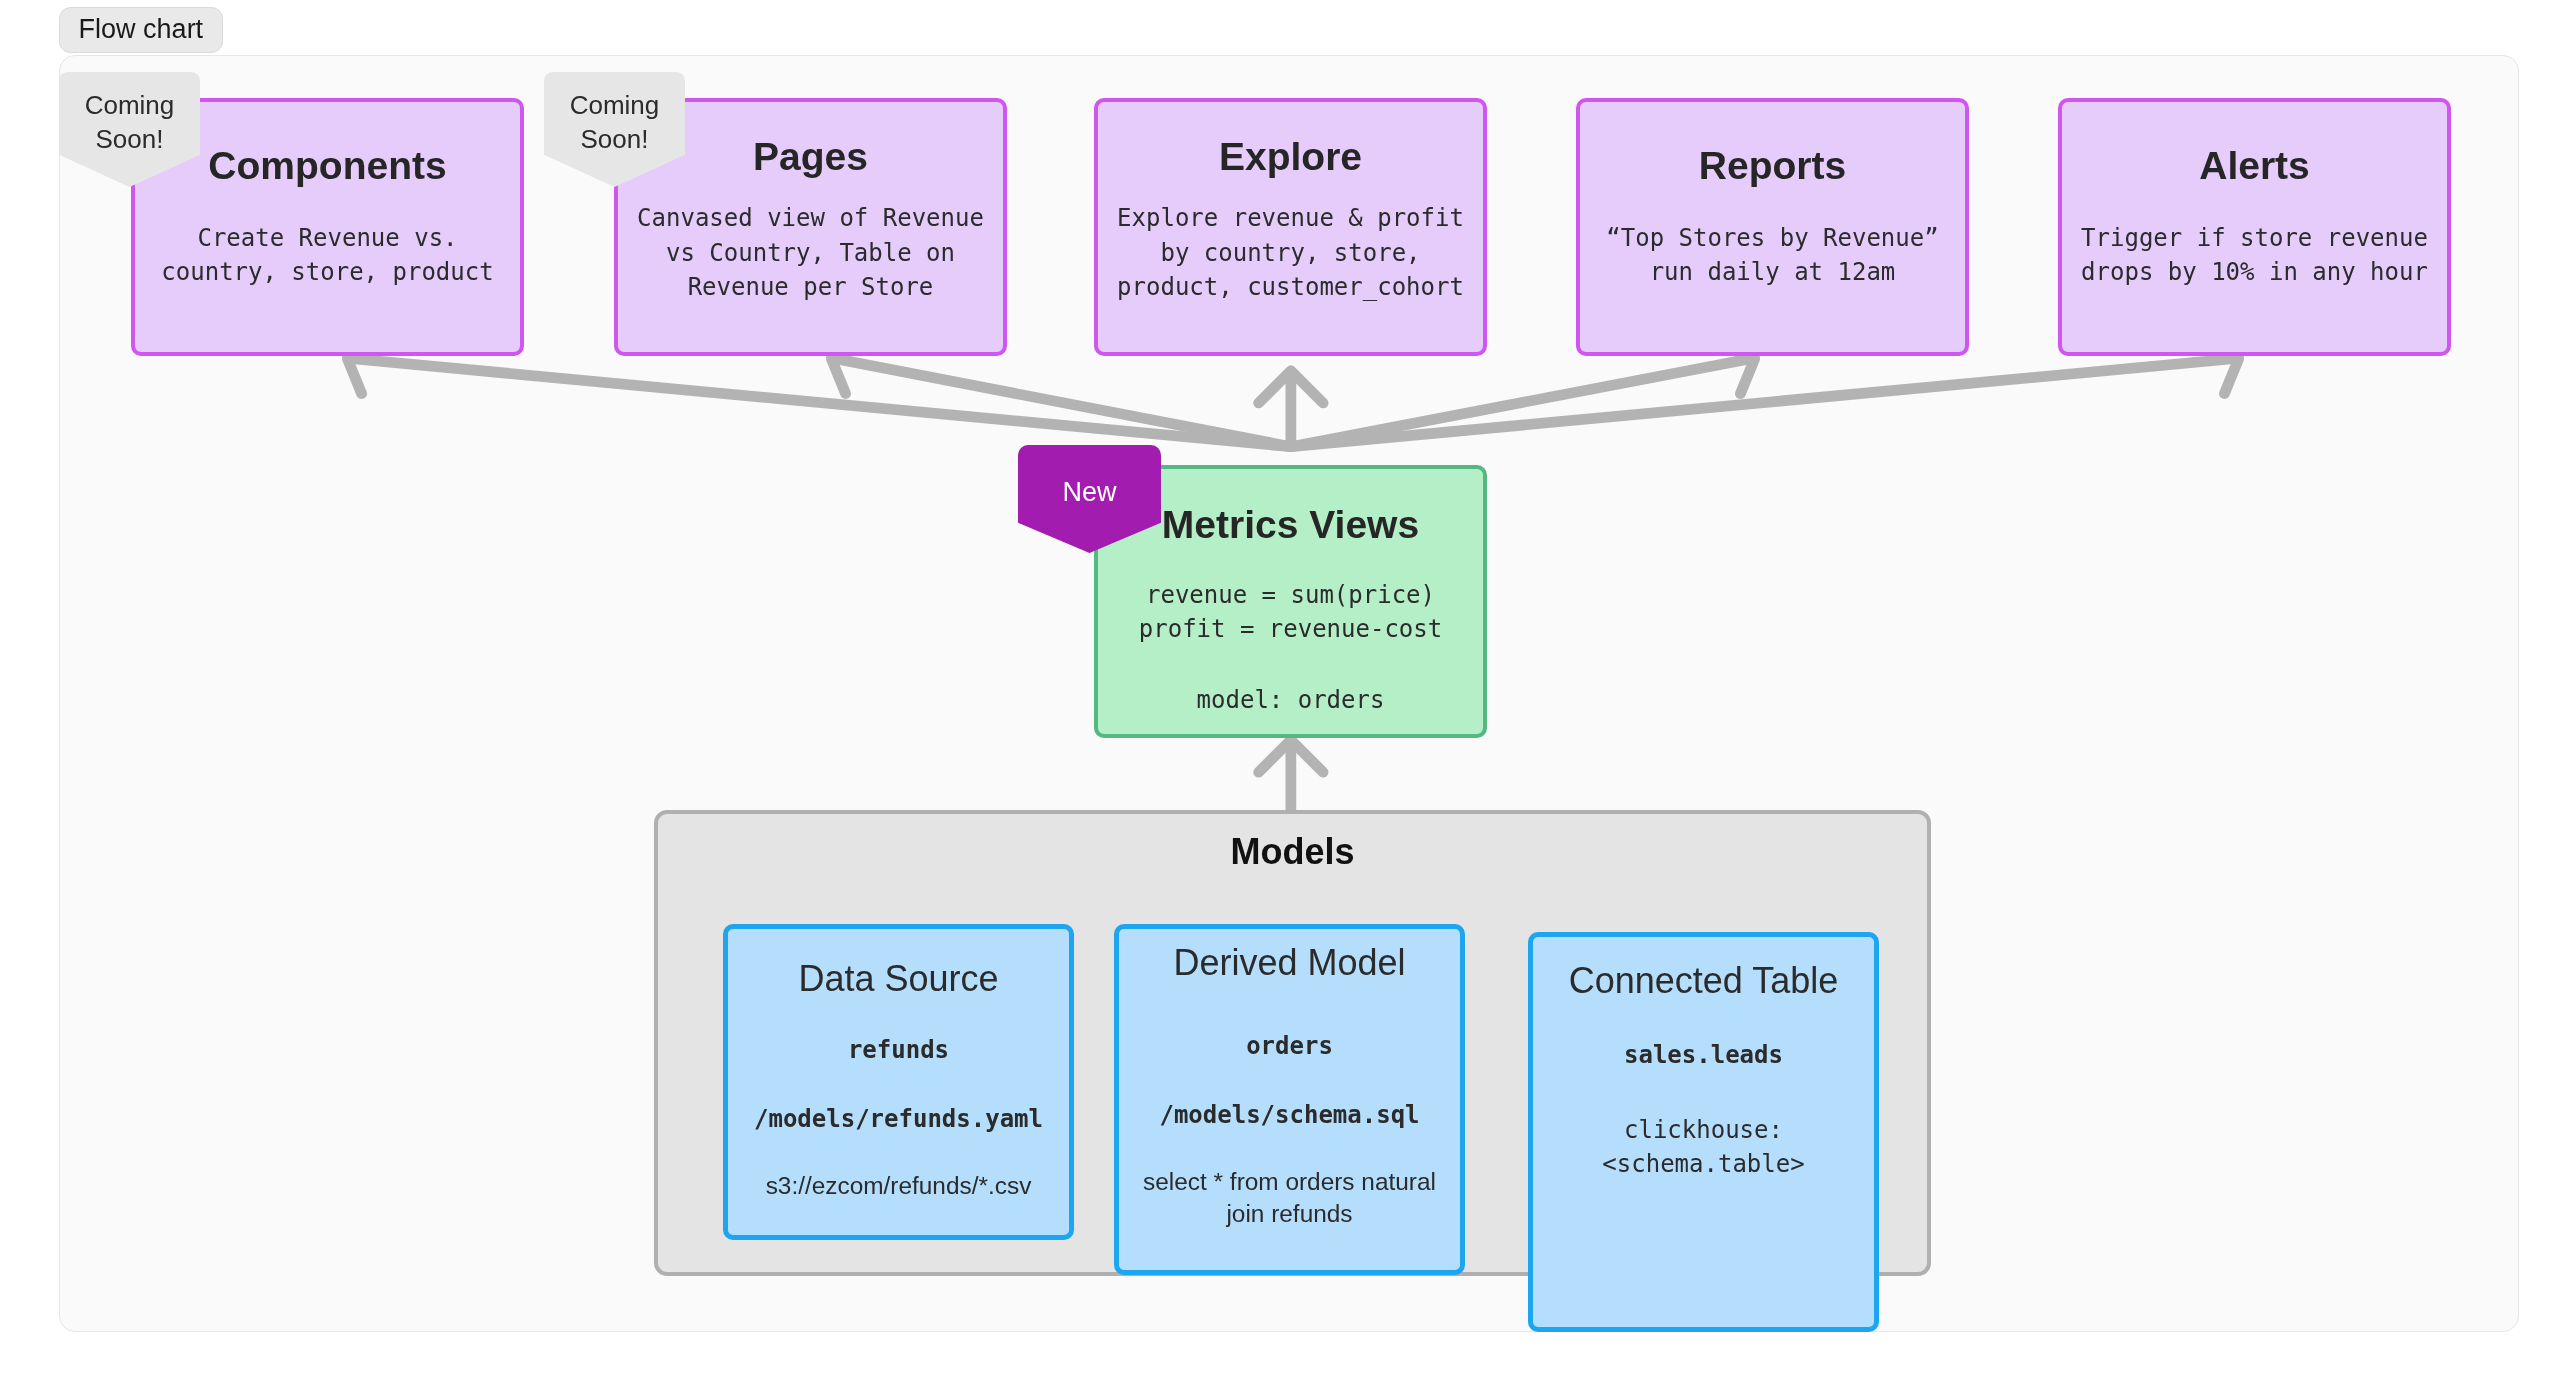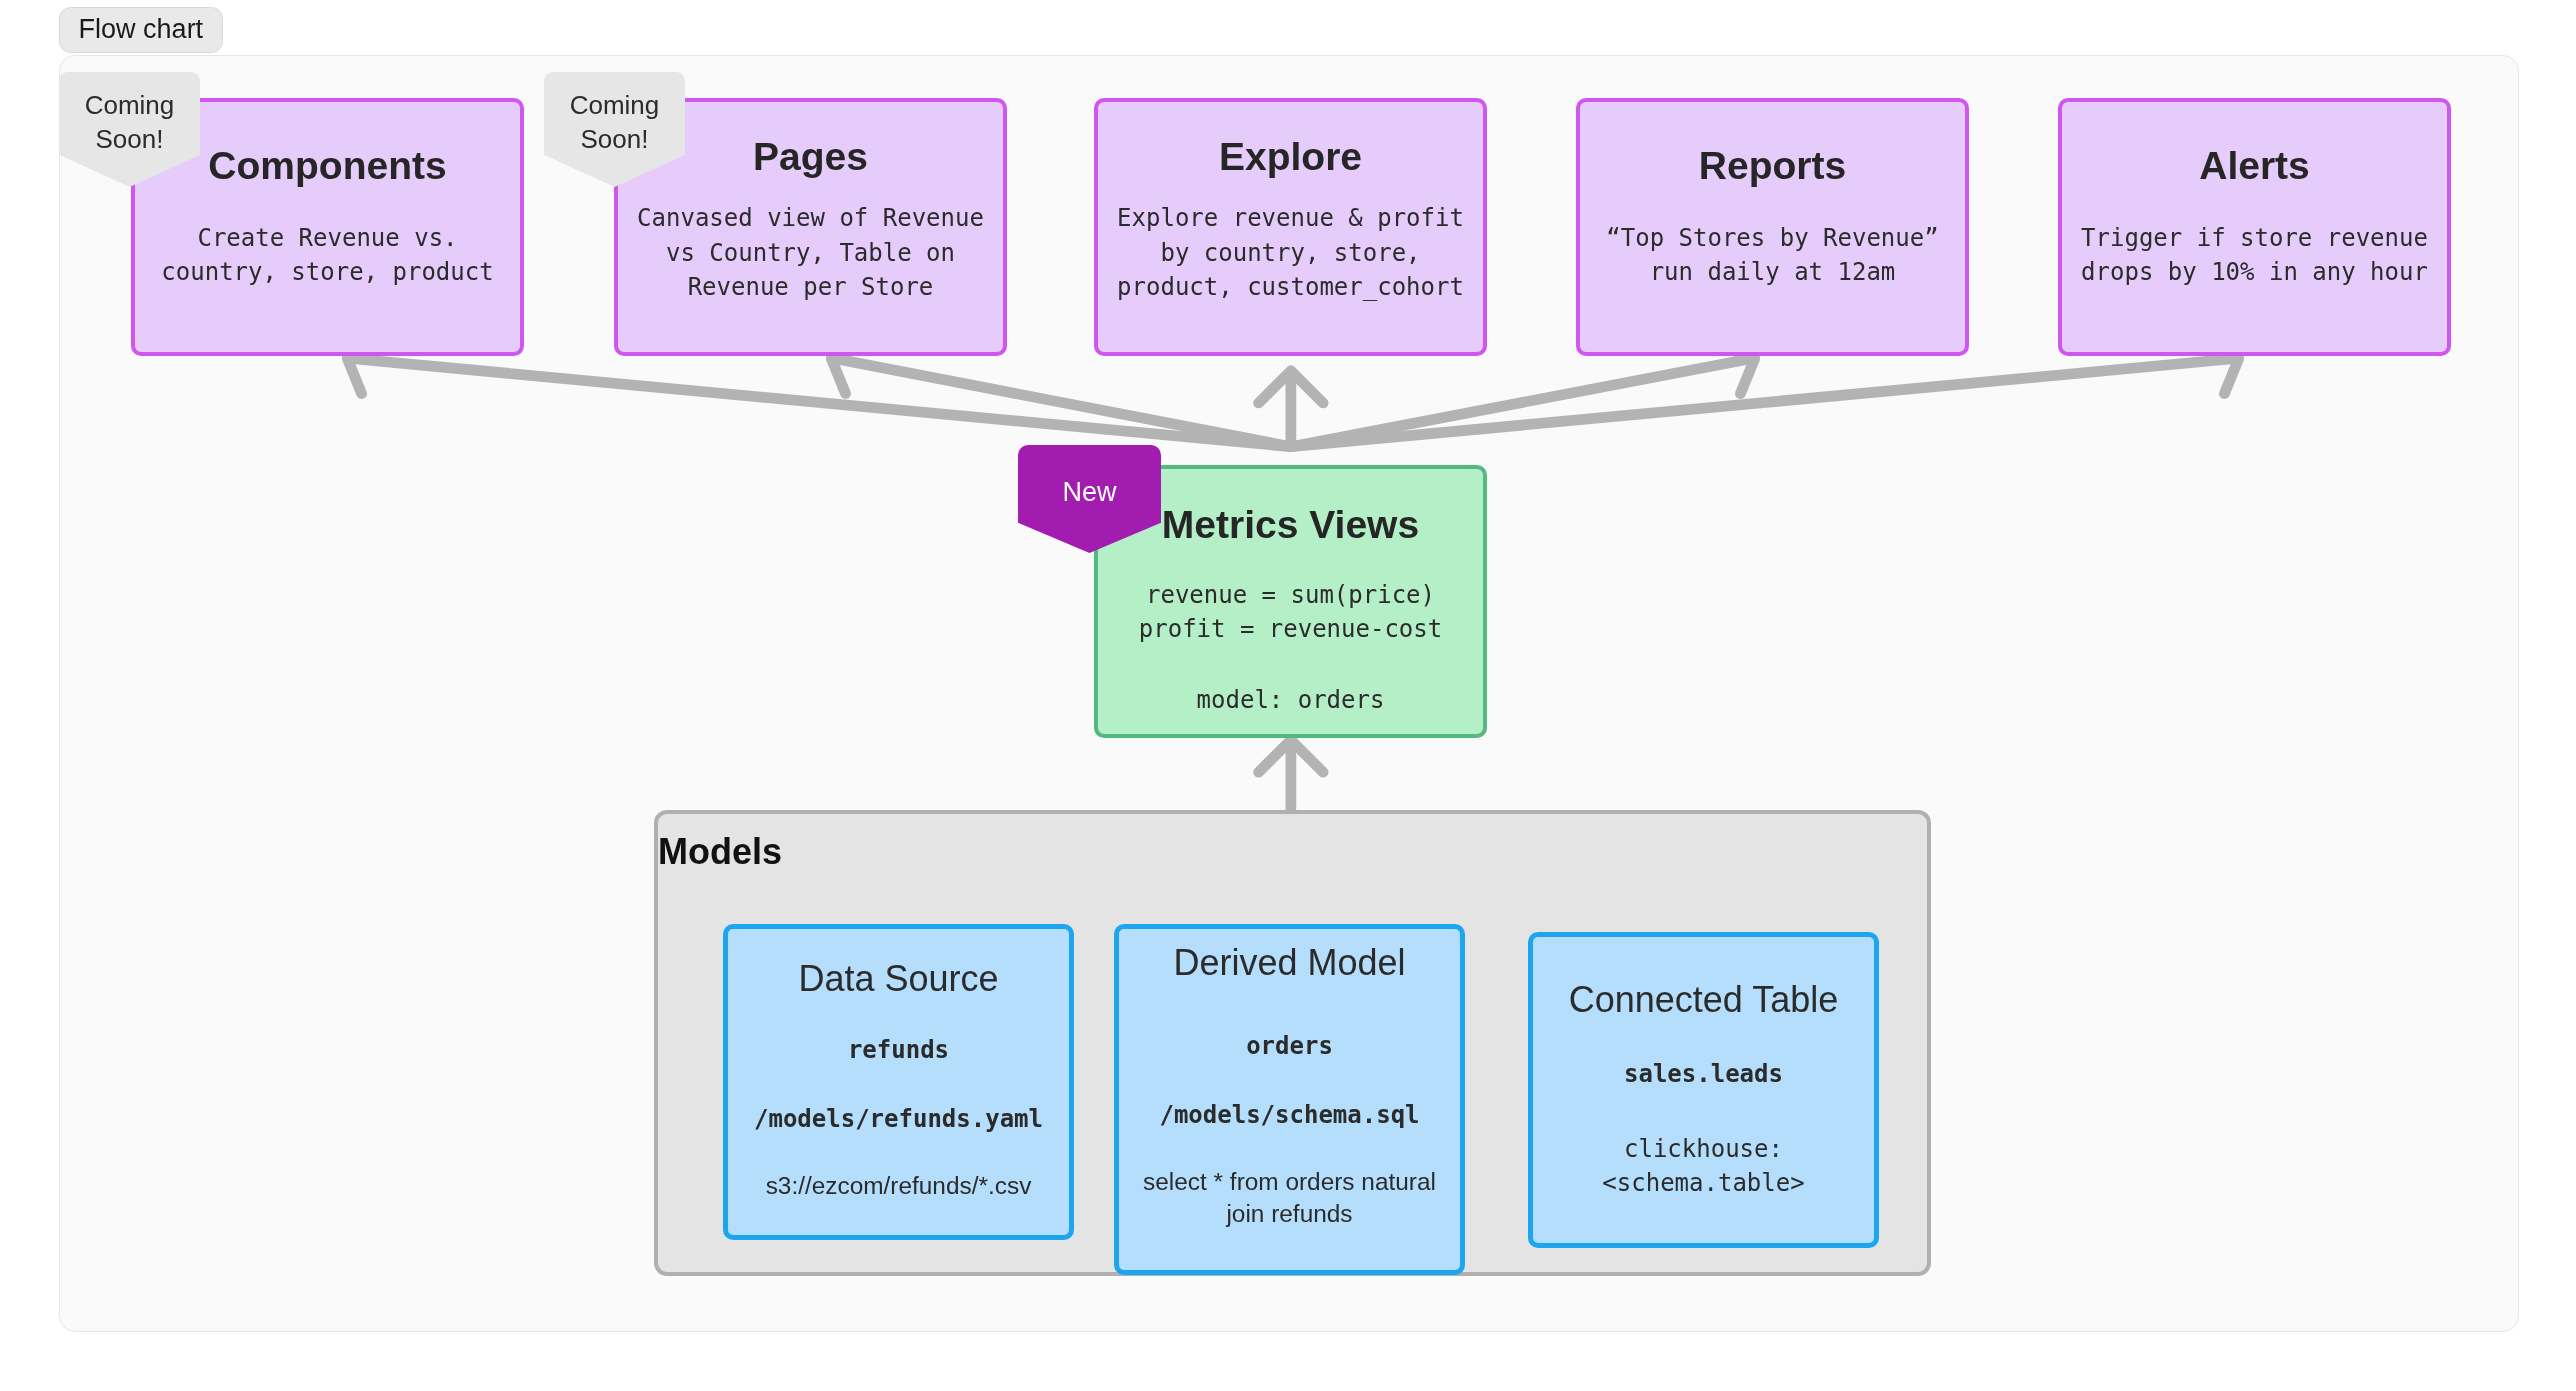--- a/index.html
+++ b/index.html
@@ -141,21 +141,21 @@
     background: #e4e4e4;
     border: 4.3px solid #b0b0b0;
     border-radius: 13px;
     box-sizing: border-box;
   }
   .group-title {
     position: absolute;
     top: 17px;
     left: 0;
     width: 100%;
-    text-align: left;
+    text-align: center;
     font-size: 36px;
     font-weight: bold;
     color: #111111;
   }
 </style>
 </head>
 <body>
 
 <div id="stage">
 
@@ -240,21 +240,21 @@
     <div class="node-body sans" style="margin-top:34px;">s3://ezcom/refunds/*.csv</div>
   </div>
 
   <div class="node node-blue" style="left:1114px; top:924px; width:351px; height:351px; padding-top:13px;">
     <div class="node-title plain">Derived Model</div>
     <div class="node-body bold" style="margin-top:46px;">orders</div>
     <div class="node-body bold" style="margin-top:34px;">/models/schema.sql</div>
     <div class="node-body sans" style="margin-top:34px; width:301px;">select * from orders natural join refunds</div>
   </div>
 
-  <div class="node node-blue" style="left:1528px; top:932px; width:351px; height:316px; padding-top:42px;">
+  <div class="node node-blue" style="left:1528px; top:932px; width:351px; height:400px; padding-top:23px;">
     <div class="node-title plain">Connected Table</div>
     <div class="node-body bold" style="margin-top:37px;">sales.leads</div>
     <div class="node-body" style="margin-top:40px;">clickhouse:
 &lt;schema.table&gt;</div>
   </div>
 
 </div>
 
 
 </body></html>

